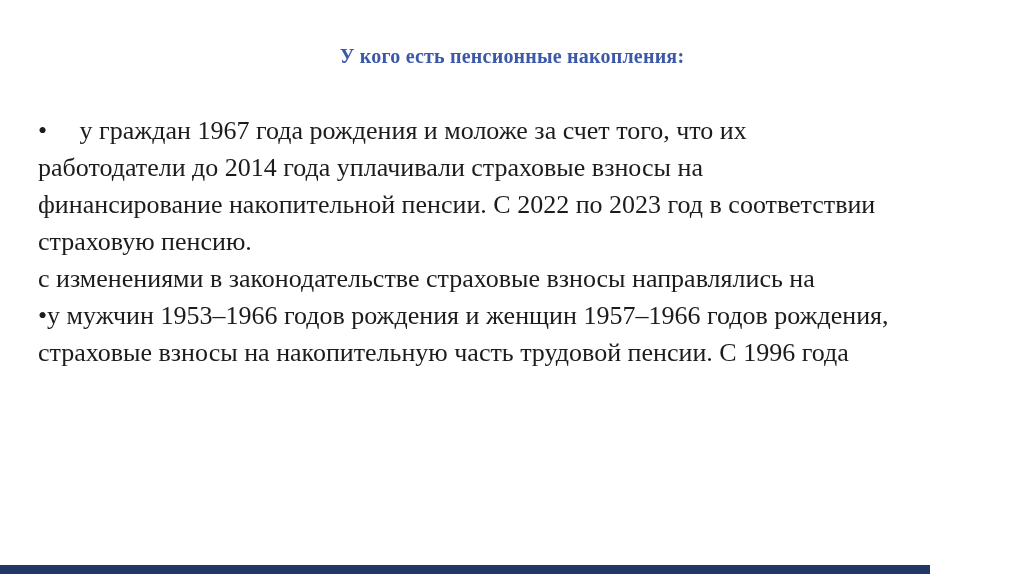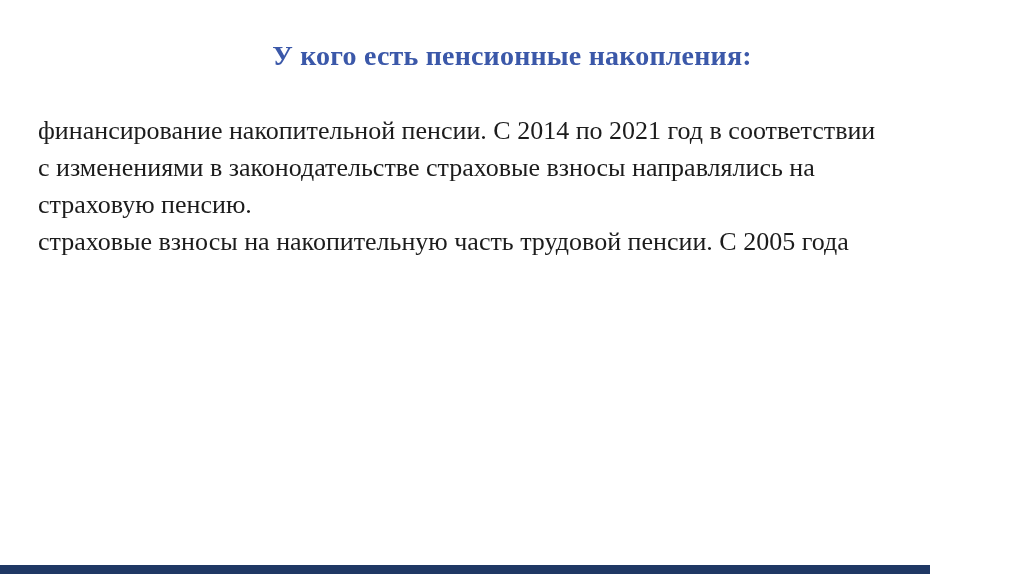--- a/index.html
+++ b/index.html
@@ -15,21 +15,21 @@
     overflow: hidden;
     font-family: "Liberation Serif", "DejaVu Serif", serif;
   }
   .title {
     position: absolute;
     top: 40px;
     left: 0;
     width: 100%;
     margin: 0;
     text-align: center;
-    font-size: 28px;
+    font-size: 20px;
     line-height: 32px;
     font-weight: bold;
     letter-spacing: 0.2px;
   }
   .body-text {
     position: absolute;
     top: 112px;
     left: 38px;
     right: 18px;
     font-size: 26px;
@@ -47,21 +47,24 @@
   }
 </style>
 </head>
 <body>
 
 <div class="slide">
 
   <h1 class="title" style="color: rgb(59, 88, 169);">У кого есть пенсионные накопления:</h1>
 
   <div class="body-text" style="color: rgb(28, 28, 28);">
-    <div class="line">финансирование накопительной пенсии. С 2014 по 2021 год в соответствии</div>
+    <div class="line">•     у граждан 1967 года рождения и моложе за счет того, что их</div>
+    <div class="line">работодатели до 2014 года уплачивали страховые взносы на</div>
+    <div class="line">финансирование накопительной пенсии. С 2022 по 2023 год в соответствии</div>
+    <div class="line">страховую пенсию.</div>
     <div class="line">с изменениями в законодательстве страховые взносы направлялись на</div>
-    <div class="line">страховую пенсию.</div>
-    <div class="line">страховые взносы на накопительную часть трудовой пенсии. С 2005 года</div>
+    <div class="line">•у мужчин 1953–1966 годов рождения и женщин 1957–1966 годов рождения,</div>
+    <div class="line">страховые взносы на накопительную часть трудовой пенсии. С 1996 года</div>
   </div>
 
   <div class="bottom-bar" style="background: rgb(31, 56, 100);"></div>
 
 </div>
 
 </body></html>

